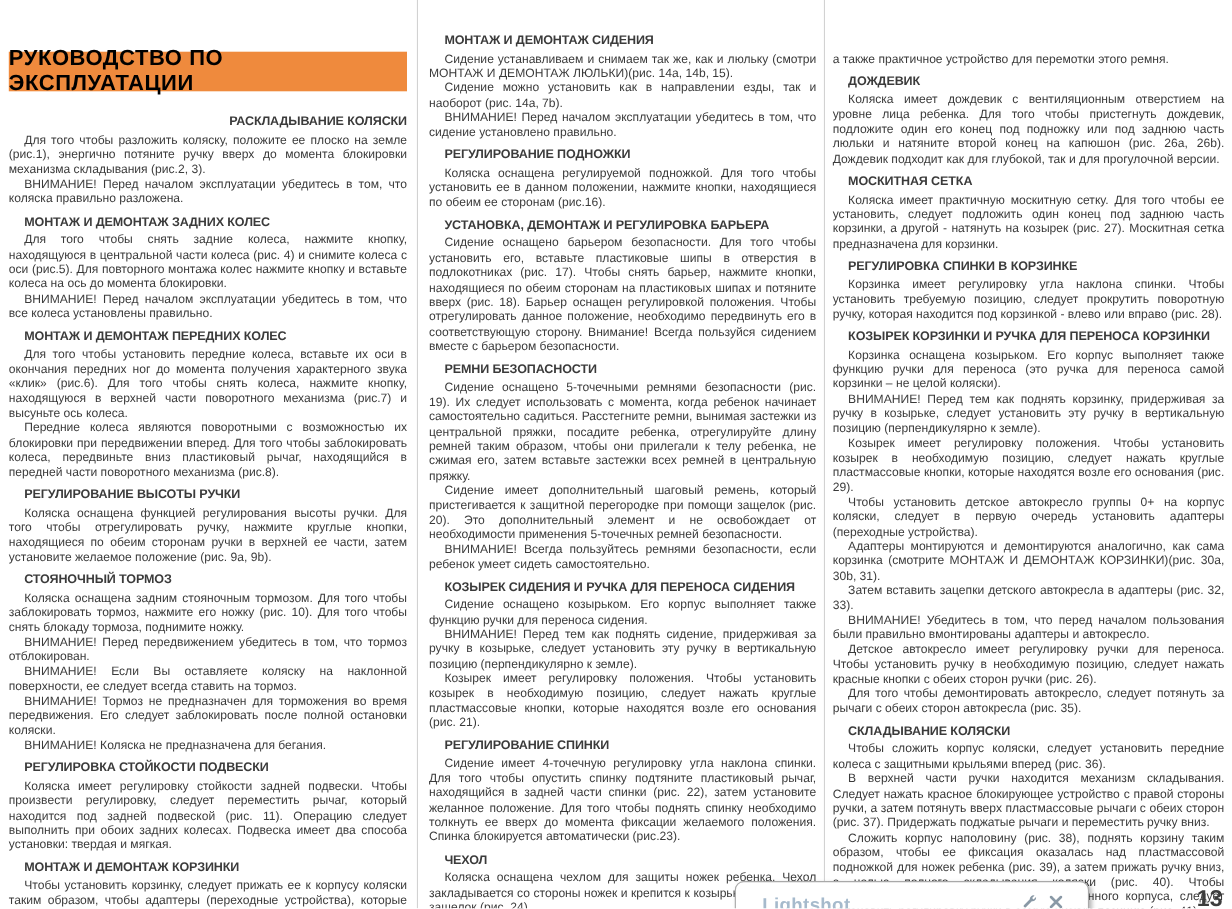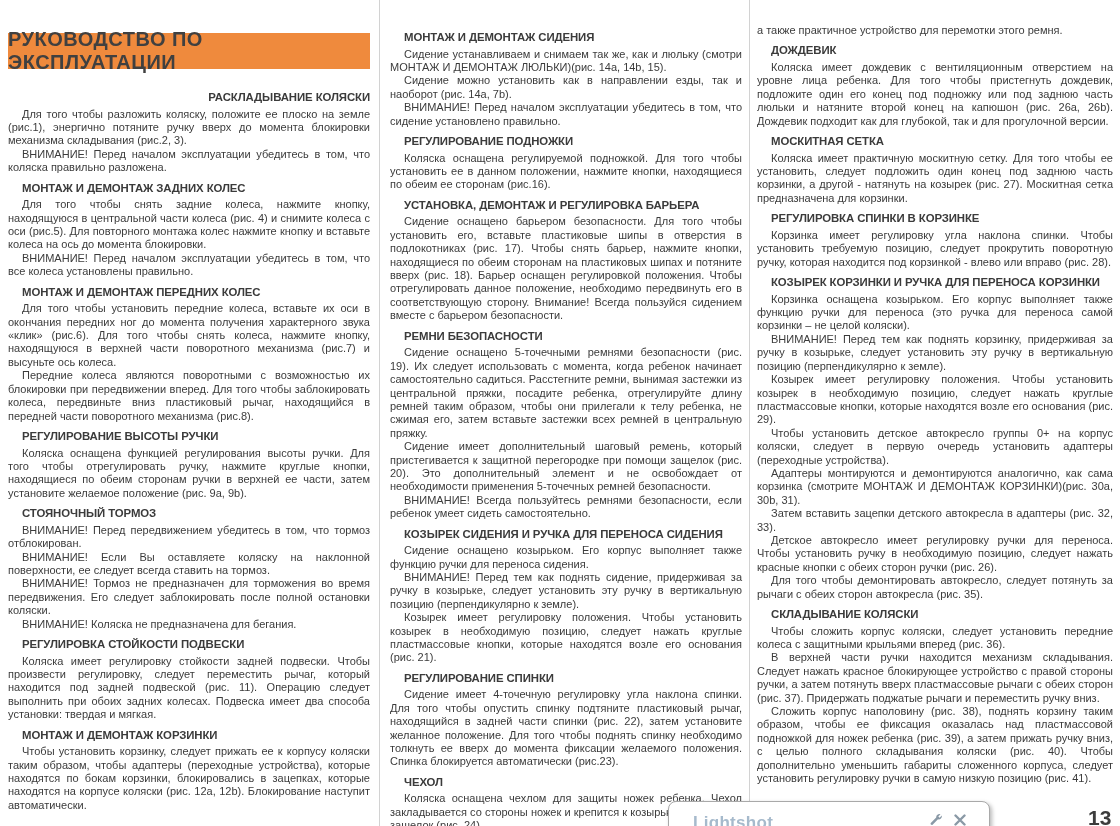--- a/index.html
+++ b/index.html
@@ -5,28 +5,28 @@
   html,body{margin:0;padding:0;background:#ffffff;}
   #page{position:relative;width:1120px;height:826px;background:#ffffff;overflow:hidden;
         font-family:"Liberation Sans",sans-serif;color:#3b3b3b;}
   .col{position:absolute;top:0;}
   #col-0{left:8px;width:362px;}
   #col-1{left:390px;width:352px;padding-top:24px;}
   #col-2{left:757px;width:356px;padding-top:24px;}
   .vline{position:absolute;top:0;bottom:0;width:1px;background:#d2d2d2;}
   #vline-1{left:379px;}
   #vline-2{left:749px;}
-  .banner{margin-top:33px;height:36px;background:#ef8a3d;color:#404040;
+  .banner{margin-top:47px;height:36px;background:#ef8a3d;color:#000000;
           display:flex;align-items:center;justify-content:center;
           font-weight:bold;font-size:20px;letter-spacing:.5px;}
   .hd{font-weight:bold;font-size:11.4px;line-height:13.6px;margin:7px 0 3px;
       text-indent:14px;letter-spacing:-0.1px;}
   #col-0 .hd:first-of-type{margin-top:22px;text-align:right;}
   .pg{font-size:11px;line-height:13.4px;margin:0;text-align:justify;text-indent:14px;}
-  .pg.ni{text-indent:0;}
+  .pg.ni{text-indent:0;margin-top:24px;}
   #page-number{position:absolute;left:1088px;top:806px;font-weight:bold;
                font-size:21px;color:#3c3c3c;}
   #lightshot{position:absolute;left:668px;top:801px;width:320px;height:40px;
              background:#ffffff;border:1px solid #a9a9a9;border-radius:8px 8px 0 0;
              box-shadow:2px 2px 4px rgba(0,0,0,0.28);}
   #lightshot .ls-title{position:absolute;left:24px;top:11px;font-size:17px;
                        font-weight:bold;color:#a6bacc;letter-spacing:.3px;}
   #lightshot .ls-icons{position:absolute;right:22px;top:11px;display:flex;gap:10px;}
   #lightshot .ls-icons svg{display:block;}
 </style>
@@ -46,20 +46,21 @@
         <div class="pg">ВНИМАНИЕ! Перед началом эксплуатации убедитесь в том, что коляска правильно разложена.</div>
         <div class="hd">МОНТАЖ И ДЕМОНТАЖ ЗАДНИХ КОЛЕС</div>
         <div class="pg">Для того чтобы снять задние колеса, нажмите кнопку, находящуюся в центральной части колеса (рис. 4) и снимите колеса с оси (рис.5). Для повторного монтажа колес нажмите кнопку и вставьте колеса на ось до момента блокировки.</div>
         <div class="pg">ВНИМАНИЕ! Перед началом эксплуатации убедитесь в том, что все колеса установлены правильно.</div>
         <div class="hd">МОНТАЖ И ДЕМОНТАЖ ПЕРЕДНИХ КОЛЕС</div>
         <div class="pg">Для того чтобы установить передние колеса, вставьте их оси в окончания передних ног до момента получения характерного звука «клик» (рис.6). Для того чтобы снять колеса, нажмите кнопку, находящуюся в верхней части поворотного механизма (рис.7) и высуньте ось колеса.</div>
         <div class="pg">Передние колеса являются поворотными с возможностью их блокировки при передвижении вперед. Для того чтобы заблокировать колеса, передвиньте вниз пластиковый рычаг, находящийся в передней части поворотного механизма (рис.8).</div>
         <div class="hd">РЕГУЛИРОВАНИЕ ВЫСОТЫ РУЧКИ</div>
         <div class="pg">Коляска оснащена функцией регулирования высоты ручки. Для того чтобы отрегулировать ручку, нажмите круглые кнопки, находящиеся по обеим сторонам ручки в верхней ее части, затем установите желаемое положение (рис. 9a, 9b).</div>
         <div class="hd">СТОЯНОЧНЫЙ ТОРМОЗ</div>
+        <div class="pg">Коляска оснащена задним стояночным тормозом. Для того чтобы заблокировать тормоз, нажмите его ножку (рис. 10). Для того чтобы снять блокаду тормоза, поднимите ножку.</div>
         <div class="pg">ВНИМАНИЕ! Перед передвижением убедитесь в том, что тормоз отблокирован.</div>
         <div class="pg">ВНИМАНИЕ! Если Вы оставляете коляску на наклонной поверхности, ее следует всегда ставить на тормоз.</div>
         <div class="pg">ВНИМАНИЕ! Тормоз не предназначен для торможения во время передвижения. Его следует заблокировать после полной остановки коляски.</div>
         <div class="pg">ВНИМАНИЕ! Коляска не предназначена для бегания.</div>
         <div class="hd">РЕГУЛИРОВКА СТОЙКОСТИ ПОДВЕСКИ</div>
         <div class="pg">Коляска имеет регулировку стойкости задней подвески. Чтобы произвести регулировку, следует переместить рычаг, который находится под задней подвеской (рис. 11). Операцию следует выполнить при обоих задних колесах. Подвеска имеет два способа установки: твердая и мягкая.</div>
         <div class="hd">МОНТАЖ И ДЕМОНТАЖ КОРЗИНКИ</div>
         <div class="pg">Чтобы установить корзинку, следует прижать ее к корпусу коляски таким образом, чтобы адаптеры (переходные устройства), которые находятся по бокам корзинки, блокировались в зацепках, которые находятся на корпусе коляски (рис. 12a, 12b). Блокирование наступит автоматически.</div>
       </div>
   </div>
@@ -98,20 +99,21 @@
         <div class="pg">Коляска имеет практичную москитную сетку. Для того чтобы ее установить, следует подложить один конец под заднюю часть корзинки, а другой - натянуть на козырек (рис. 27). Москитная сетка предназначена для корзинки.</div>
         <div class="hd">РЕГУЛИРОВКА СПИНКИ В КОРЗИНКЕ</div>
         <div class="pg">Корзинка имеет регулировку угла наклона спинки. Чтобы установить требуемую позицию, следует прокрутить поворотную ручку, которая находится под корзинкой - влево или вправо (рис. 28).</div>
         <div class="hd">КОЗЫРЕК КОРЗИНКИ И РУЧКА ДЛЯ ПЕРЕНОСА КОРЗИНКИ</div>
         <div class="pg">Корзинка оснащена козырьком. Его корпус выполняет также функцию ручки для переноса (это ручка для переноса самой корзинки – не целой коляски).</div>
         <div class="pg">ВНИМАНИЕ! Перед тем как поднять корзинку, придерживая за ручку в козырьке, следует установить эту ручку в вертикальную позицию (перпендикулярно к земле).</div>
         <div class="pg">Козырек имеет регулировку положения. Чтобы установить козырек в необходимую позицию, следует нажать круглые пластмассовые кнопки, которые находятся возле его основания (рис. 29).</div>
         <div class="pg">Чтобы установить детское автокресло группы 0+ на корпус коляски, следует в первую очередь установить адаптеры (переходные устройства).</div>
         <div class="pg">Адаптеры монтируются и демонтируются аналогично, как сама корзинка (смотрите МОНТАЖ И ДЕМОНТАЖ КОРЗИНКИ)(рис. 30a, 30b, 31).</div>
         <div class="pg">Затем вставить зацепки детского автокресла в адаптеры (рис. 32, 33).</div>
+        <div class="pg">ВНИМАНИЕ! Убедитесь в том, что перед началом пользования были правильно вмонтированы адаптеры и автокресло.</div>
         <div class="pg">Детское автокресло имеет регулировку ручки для переноса. Чтобы установить ручку в необходимую позицию, следует нажать красные кнопки с обеих сторон ручки (рис. 26).</div>
         <div class="pg">Для того чтобы демонтировать автокресло, следует потянуть за рычаги с обеих сторон автокресла (рис. 35).</div>
         <div class="hd">СКЛАДЫВАНИЕ КОЛЯСКИ</div>
         <div class="pg">Чтобы сложить корпус коляски, следует установить передние колеса с защитными крыльями вперед (рис. 36).</div>
         <div class="pg">В верхней части ручки находится механизм складывания. Следует нажать красное блокирующее устройство с правой стороны ручки, а затем потянуть вверх пластмассовые рычаги с обеих сторон (рис. 37). Придержать поджатые рычаги и переместить ручку вниз.</div>
         <div class="pg">Сложить корпус наполовину (рис. 38), поднять корзину таким образом, чтобы ее фиксация оказалась над пластмассовой подножкой для ножек ребенка (рис. 39), а затем прижать ручку вниз, с целью полного складывания коляски (рис. 40). Чтобы дополнительно уменьшить габариты сложенного корпуса, следует установить регулировку ручки в самую низкую позицию (рис. 41).</div>
       </div>
   </div>
 
   <div id="page-number">13</div>

